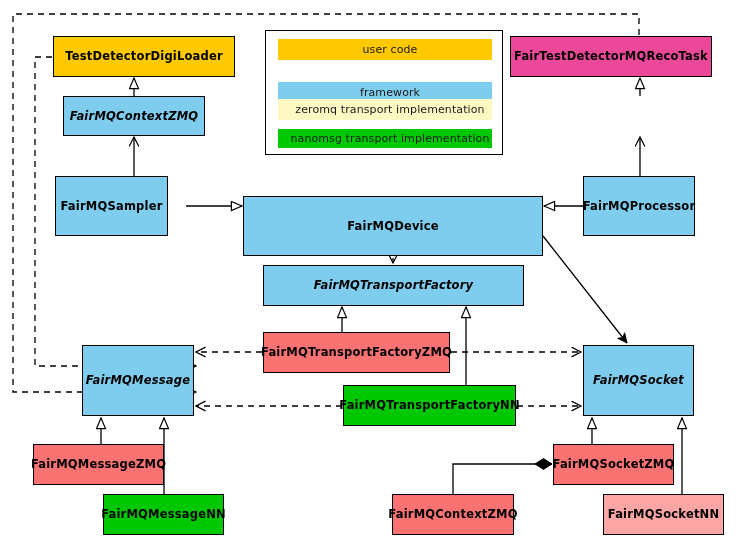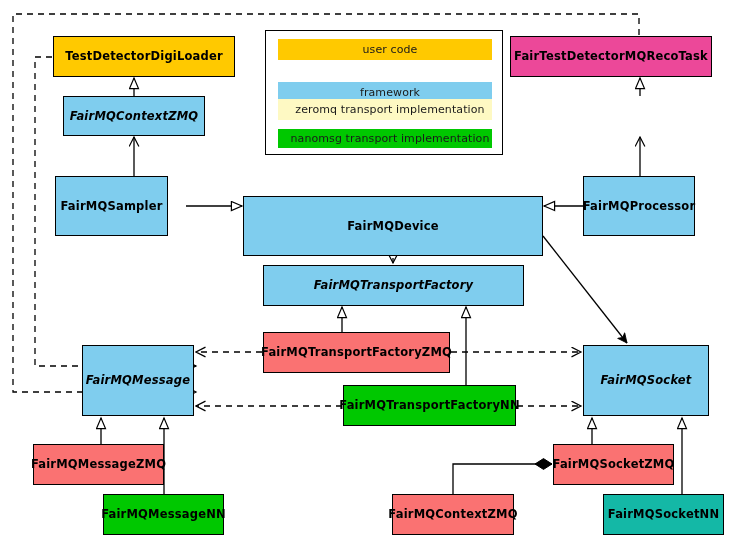--- a/index.html
+++ b/index.html
@@ -151,25 +151,25 @@
   <div class="node" style="left:263px;top:332px;width:187px;height:41px;background:#FA7272;">FairMQTransportFactoryZMQ</div>
 
   <div class="node" style="left:343px;top:385px;width:173px;height:41px;background:#00C800;">FairMQTransportFactoryNN</div>
 
   <div class="node abstract" style="left:82px;top:345px;width:112px;height:71px;background:#7FCDEE;">FairMQMessage</div>
 
   <div class="node" style="left:33px;top:444px;width:131px;height:41px;background:#FA7272;">FairMQMessageZMQ</div>
 
   <div class="node" style="left:103px;top:494px;width:121px;height:41px;background:#00C800;">FairMQMessageNN</div>
 
-  <div class="node abstract" style="left:583px;top:345px;width:126px;height:71px;background:#7FCDEE;">FairMQSocket</div>
+  <div class="node abstract" style="left:583px;top:345px;width:111px;height:71px;background:#7FCDEE;">FairMQSocket</div>
 
   <div class="node" style="left:553px;top:444px;width:121px;height:41px;background:#FA7272;">FairMQSocketZMQ</div>
 
-  <div class="node" style="left:603px;top:494px;width:121px;height:41px;background:#14b8a6;">FairMQSocketNN</div>
+  <div class="node" style="left:603px;top:494px;width:121px;height:41px;background:#fca5a5;">FairMQSocketNN</div>
 
   <div class="node" style="left:392px;top:494px;width:122px;height:41px;background:#FA7272;">FairMQContextZMQ</div>
 
   <div class="legend-box" style="left:265px;top:30px;width:238px;height:125px;">
     <div class="legend-row" style="left:12px;top:8px;width:214px;height:21px;background:#FFC900;">user code</div>
     <div class="legend-row" style="left:12px;top:51px;width:214px;height:21px;background:#7FCDEE;">framework</div>
     <div class="legend-row" style="left:12px;top:68px;width:214px;height:21px;background:#fef9c3;">zeromq transport implementation</div>
     <div class="legend-row" style="left:12px;top:98px;width:214px;height:19px;background:#00C800;">nanomsg transport implementation</div>
   </div>
 

